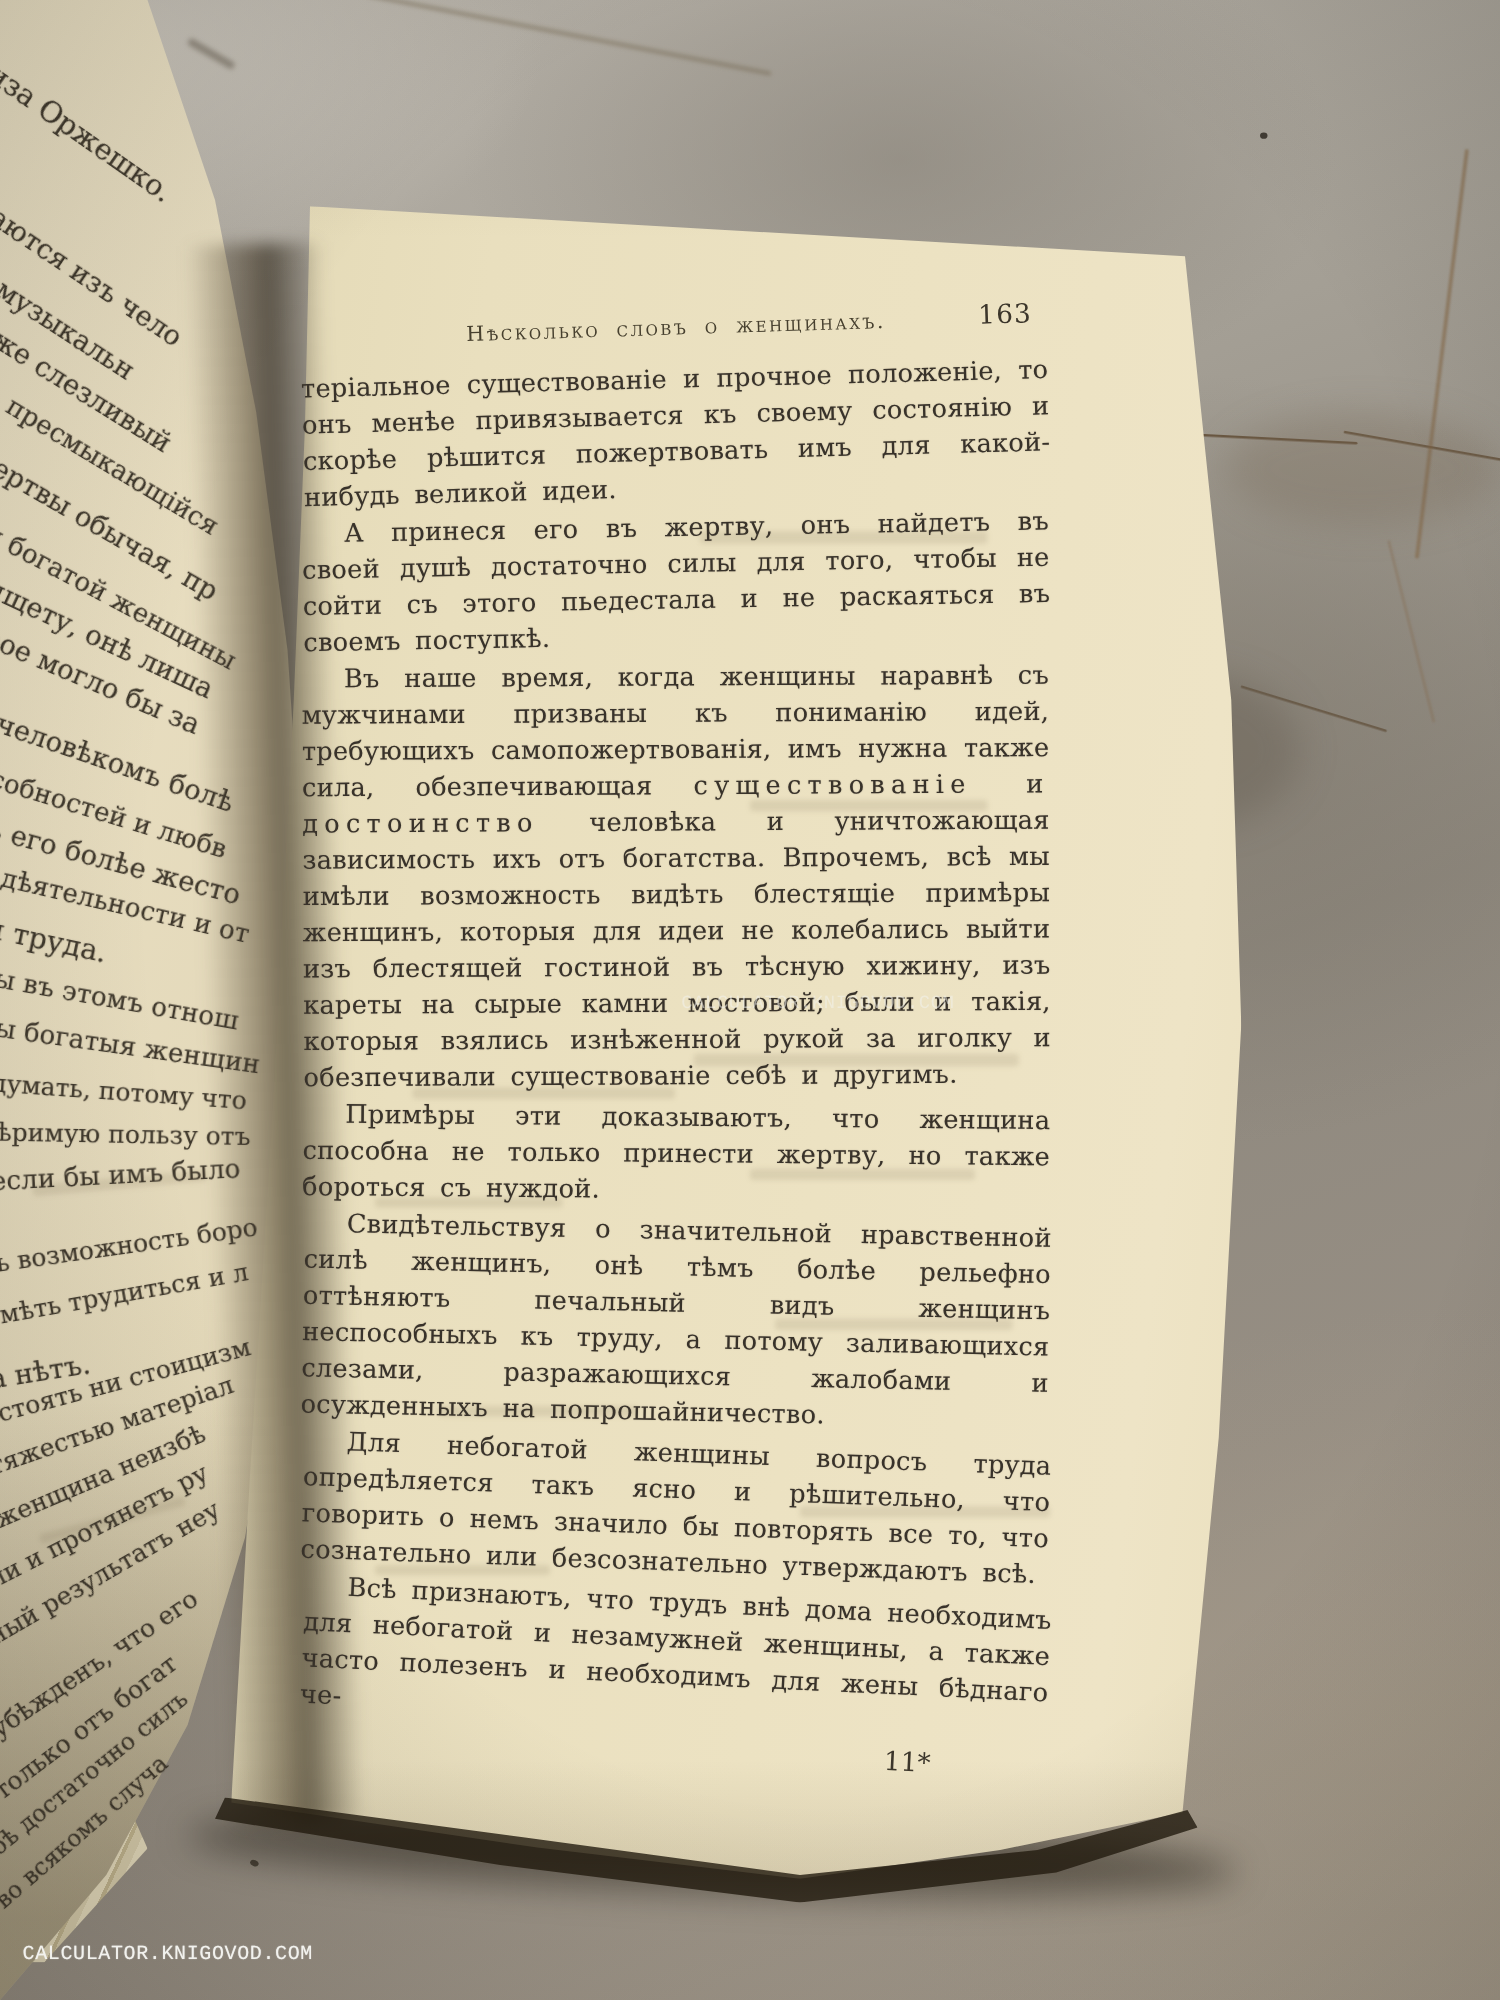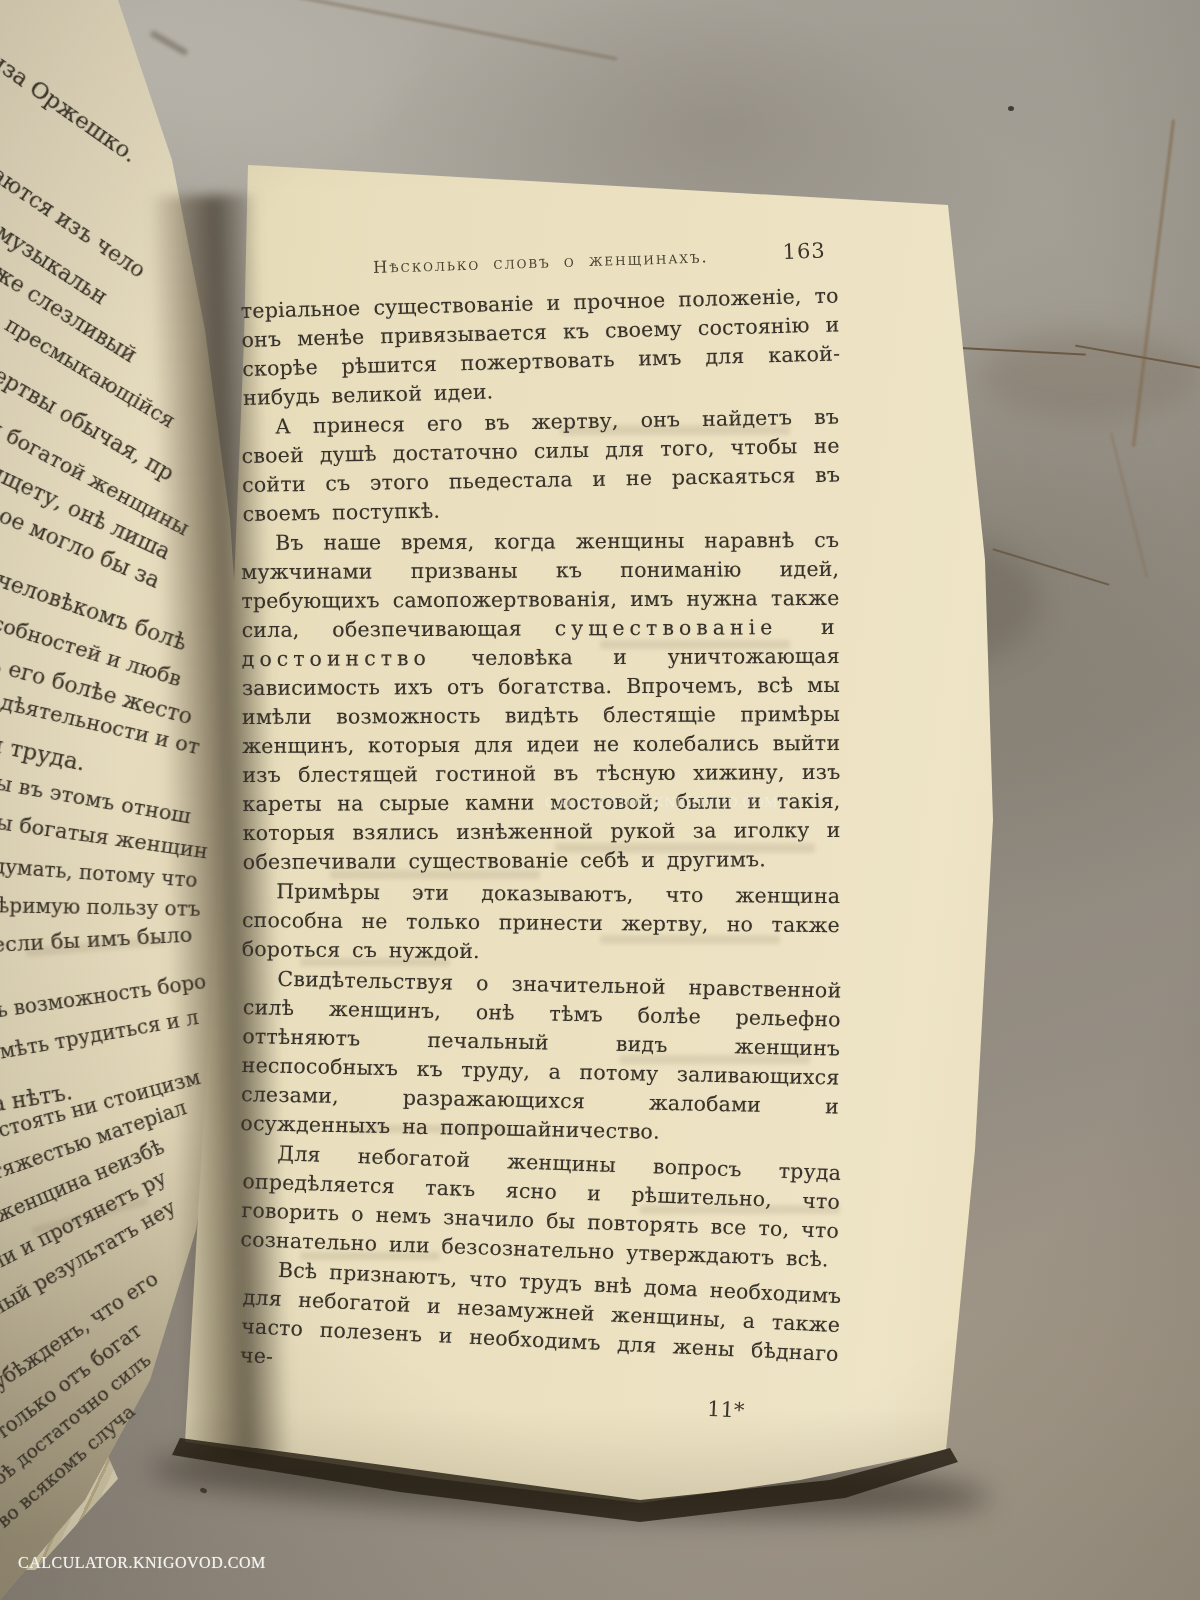--- a/index.html
+++ b/index.html
@@ -124,21 +124,21 @@
   .f23{left:-12px;top:1162px;font-size:20px;transform:rotate(-19deg);}
   .f24{left:-8px;top:1205px;font-size:20px;transform:rotate(-23deg);}
   .f25{left:-16px;top:1255px;font-size:20px;transform:rotate(-27deg);}
   .f26{left:-14px;top:1300px;font-size:20px;transform:rotate(-30deg);}
   .f27{left:-12px;top:1375px;font-size:20px;transform:rotate(-34deg);}
   .f28{left:-10px;top:1425px;font-size:20px;transform:rotate(-37deg);}
   .f29{left:-12px;top:1472px;font-size:19px;transform:rotate(-39deg);}
   .f30{left:-8px;top:1515px;font-size:19px;transform:rotate(-41deg);}
 
   
-  .wm{font-family:Liberation Serif, serif;position:absolute;z-index:21;white-space:nowrap;}
+  .wm{font-family:Liberation Mono, monospace;position:absolute;z-index:21;white-space:nowrap;}
   .wm-mid{left:545px;top:794px;font-size:15px;color:rgba(242,242,236,.55);letter-spacing:.5px;}
   .wm-bottom{left:18px;top:1554px;font-size:16px;color:#f2f2ee;letter-spacing:.5px;text-shadow:0 0 1px rgba(255,255,255,.6);}
 
   
   .vignette{position:absolute;inset:0;z-index:20;pointer-events:none;
     background:radial-gradient(ellipse at 55% 45%,transparent 58%,rgba(20,18,12,.2) 100%);}
 </style>
 </head>
 <body>
 

